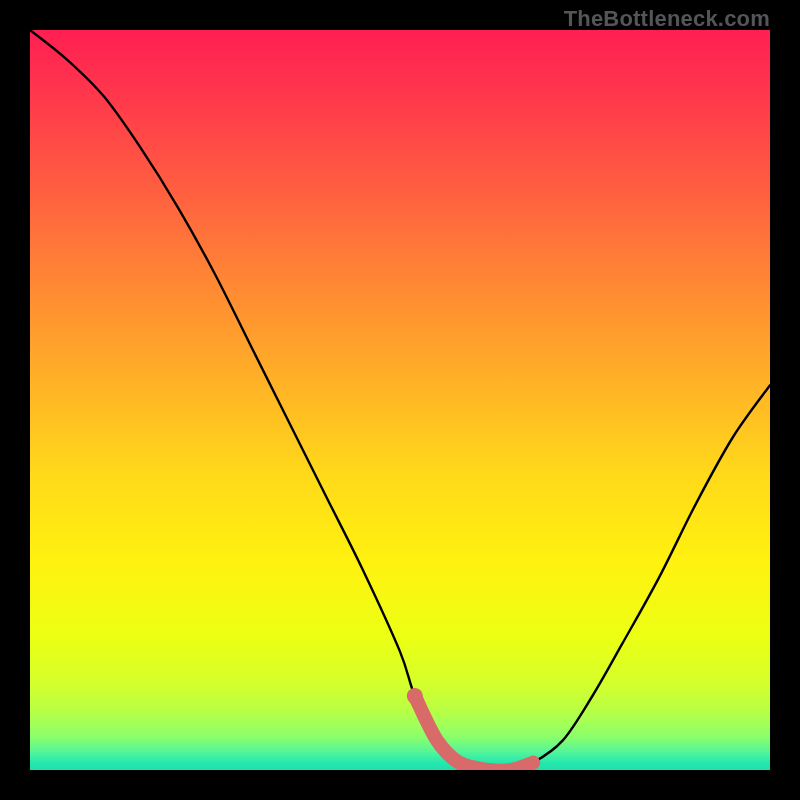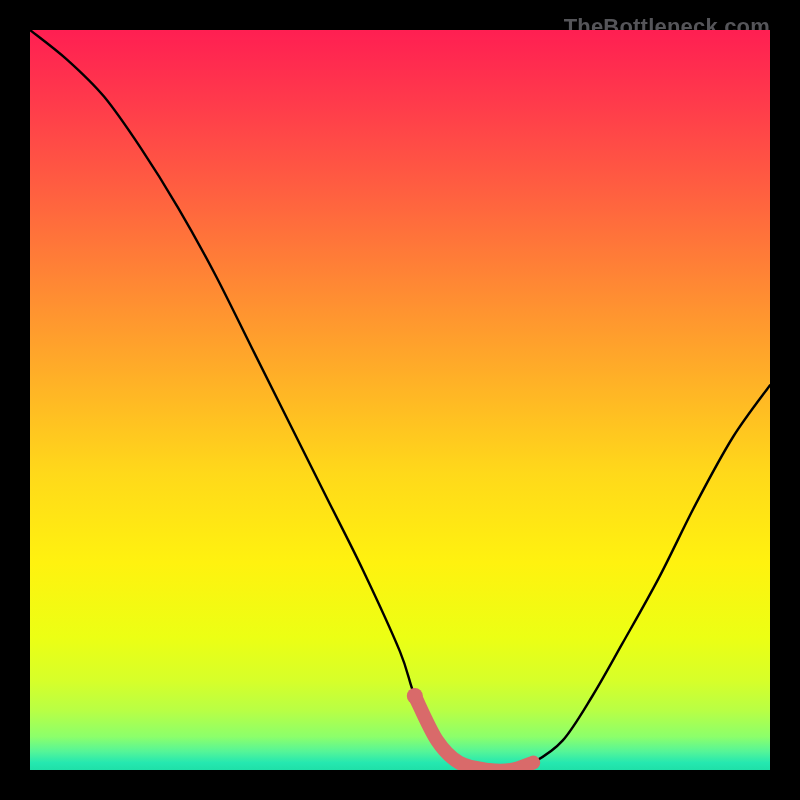--- a/index.html
+++ b/index.html
@@ -41,21 +41,20 @@
   }
   .watermark {
     position: absolute;
     top: 6px;
     right: 30px;
     color: #555559;
     font-size: 22px;
     font-weight: 600;
     letter-spacing: 0.2px;
     user-select: none;
-    margin-top: 8px;
   }
 </style>
 </head>
 <body>
 
 <div class="stage">
 
   <div class="watermark">TheBottleneck.com</div>
 
   <div class="plot-area">

